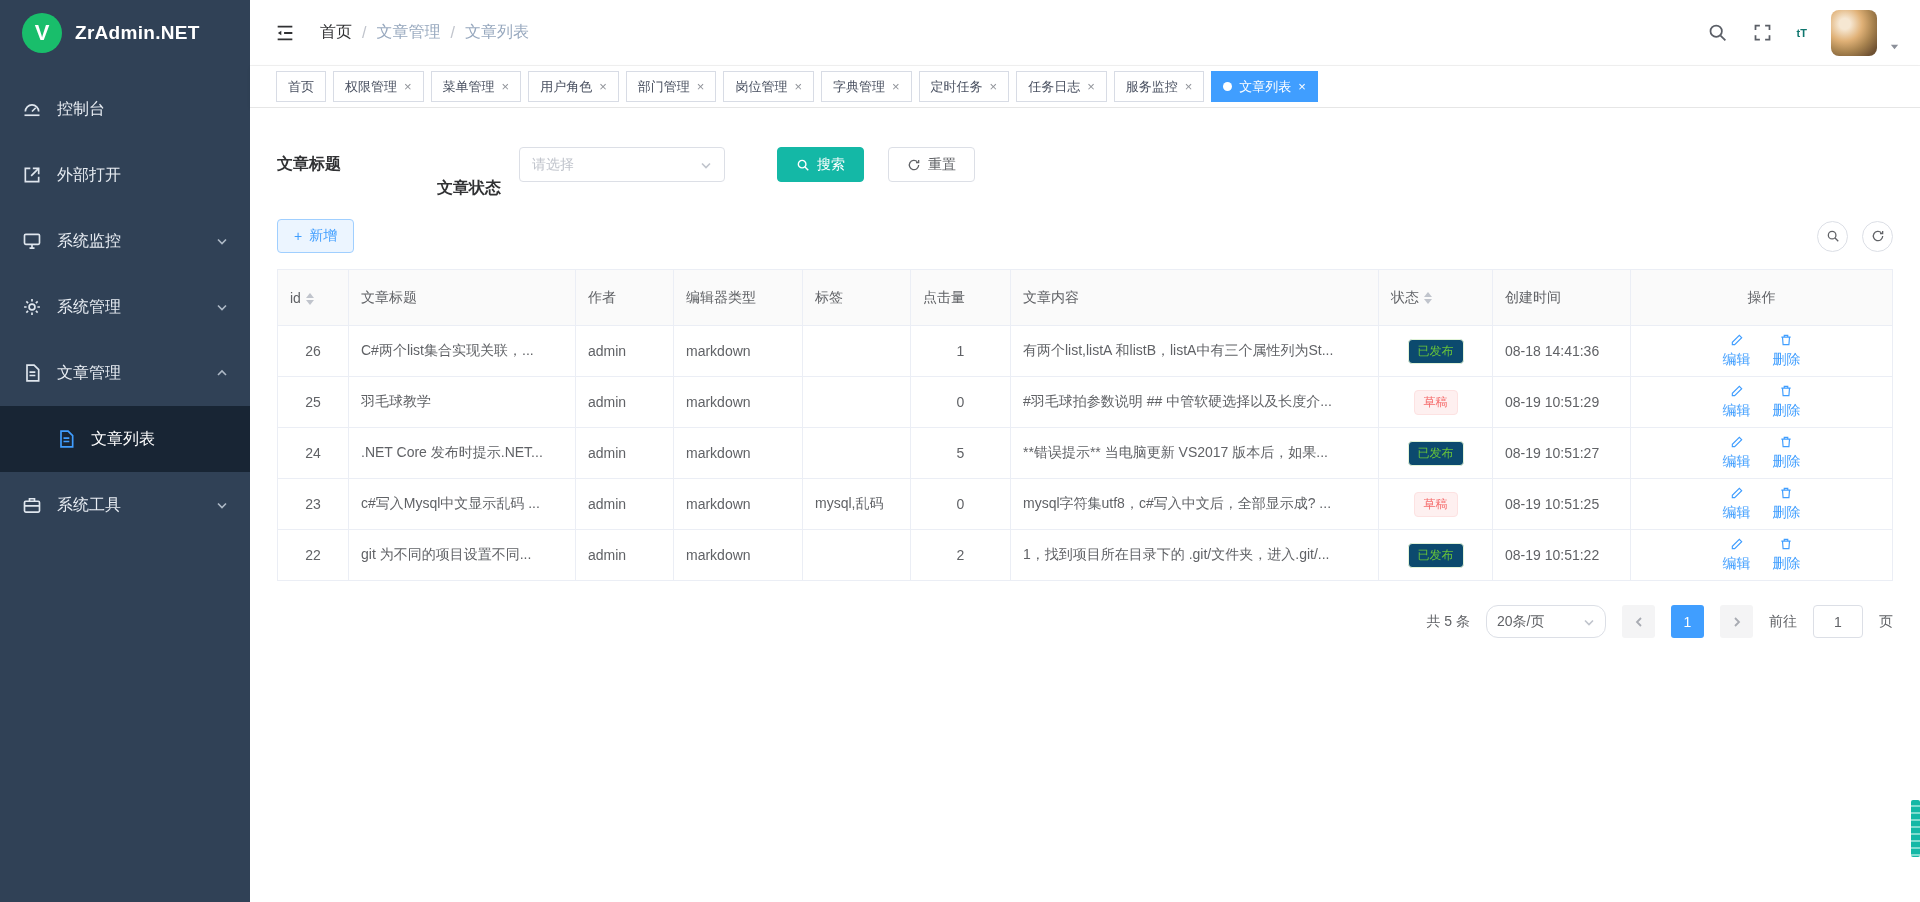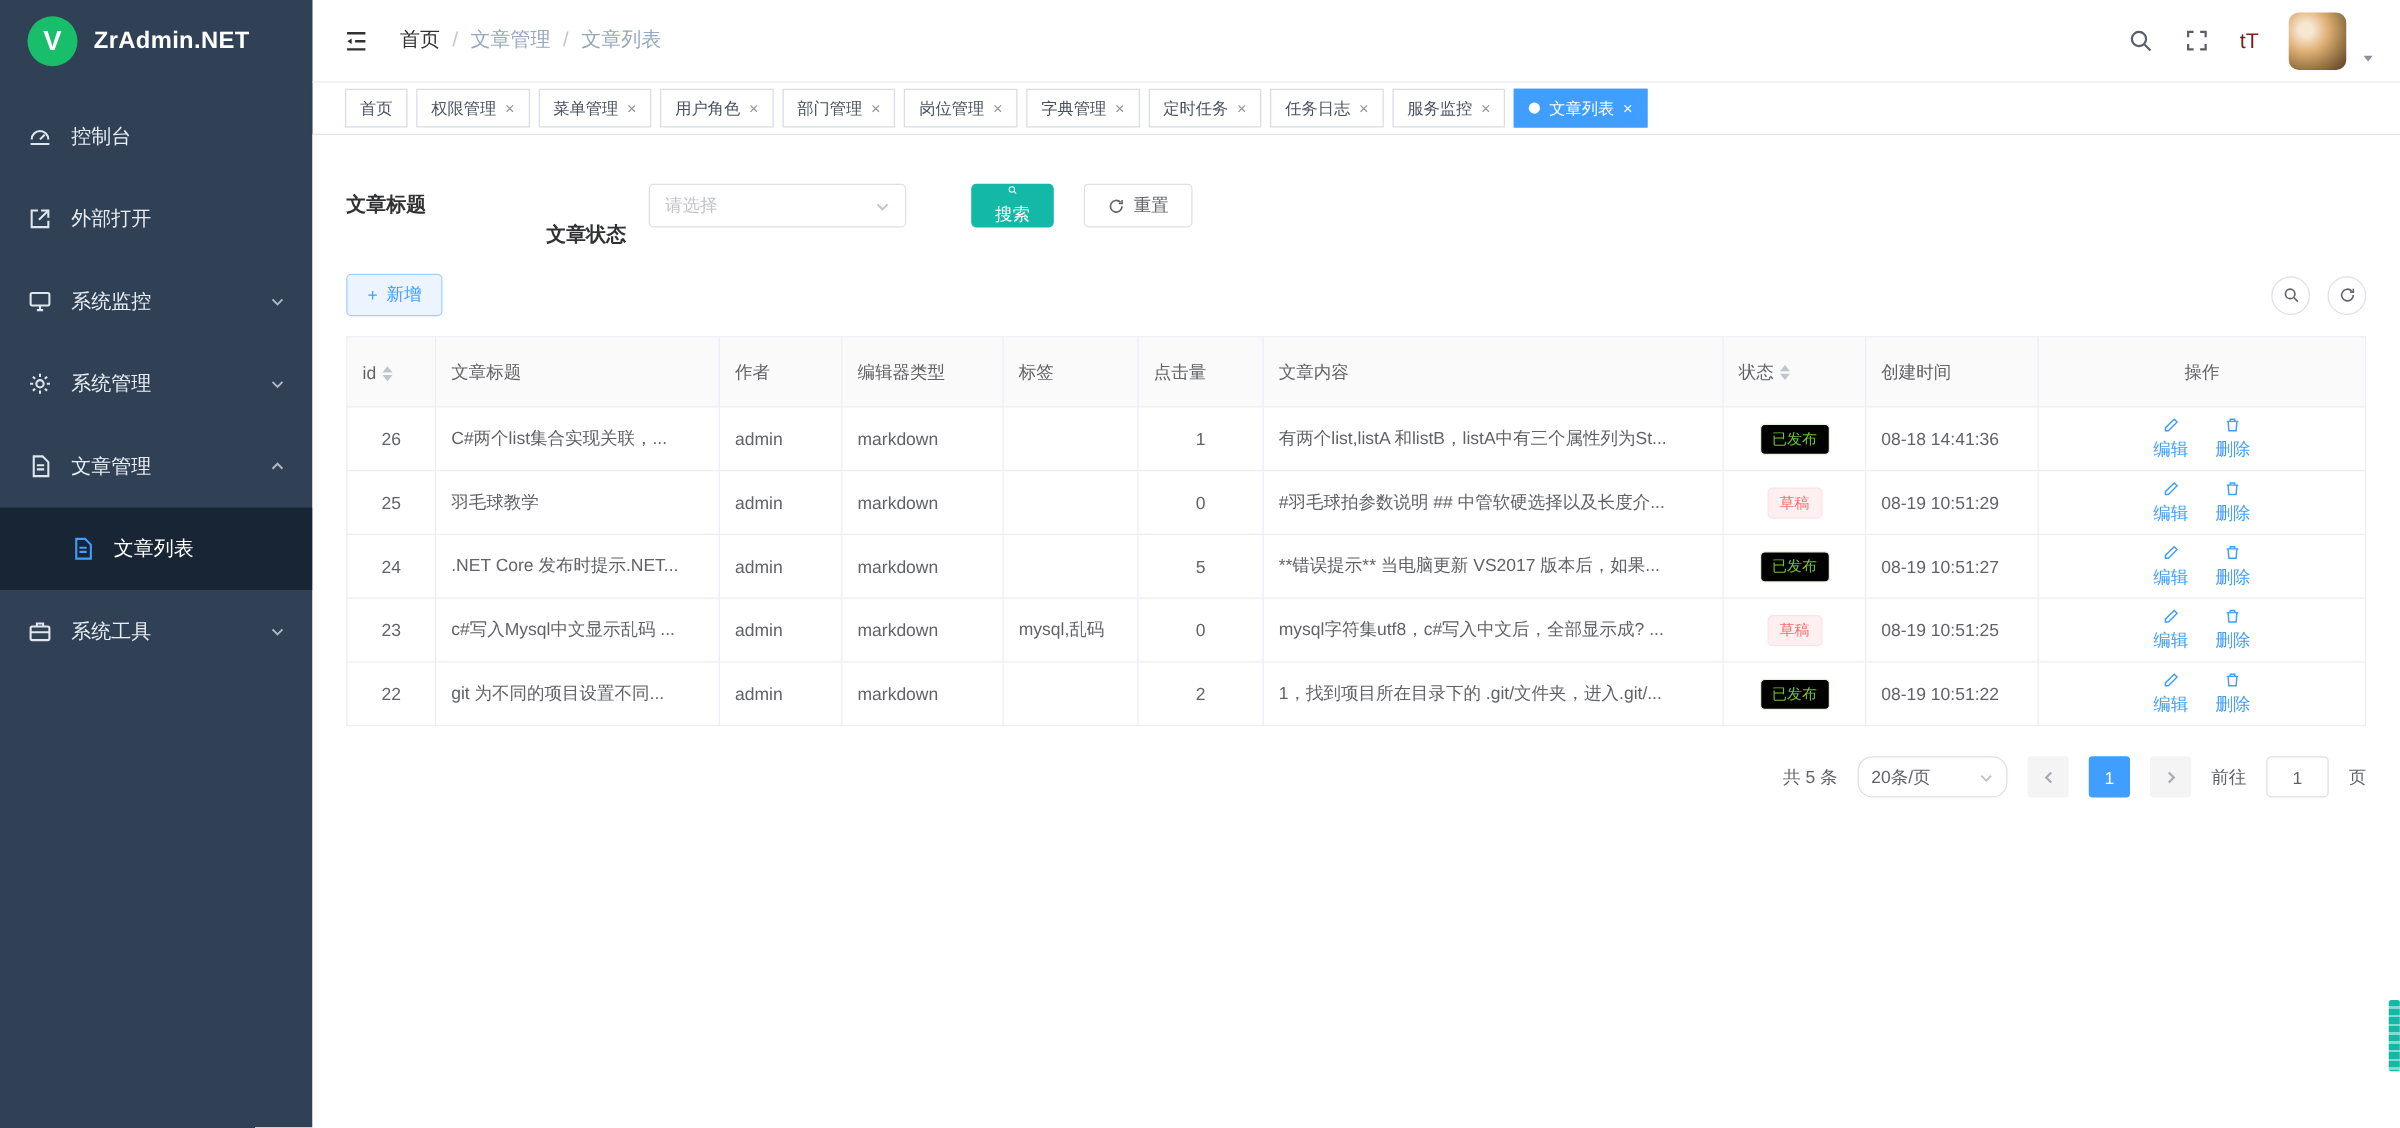--- a/index.html
+++ b/index.html
@@ -23,21 +23,21 @@
   
   .main { flex:1; display:flex; flex-direction:column; min-width:0; }
   .topbar { height:66px; display:flex; align-items:center; padding:0 20px 0 24px; border-bottom:1px solid #f1f1f1; }
   .fold-btn { display:inline-flex; color:#303133; cursor:pointer; }
   .breadcrumb { margin-left:24px; font-size:16px; display:flex; align-items:center; gap:10px; }
   .bc-item.first { color:#303133; font-weight:500; }
   .bc-item { color:#97a8be; }
   .bc-sep { color:#c0c4cc; }
   .top-actions { margin-left:auto; display:flex; align-items:center; gap:24px; }
   .top-icon { display:inline-flex; color:#5a5e66; cursor:pointer; }
-  .font-size-icon { font-size:17px; font-weight:normal; color:#7f1d1d; cursor:pointer; }
+  .font-size-icon { font-size:11px; font-weight:bold; color:#0f766e; cursor:pointer; }
   .avatar { width:46px; height:46px; border-radius:8px; cursor:pointer;
     background:radial-gradient(circle at 30% 30%, #f6e7d2 12%, #e0b177 38%, #a8834f 62%, #6e5132 88%); }
   .caret { display:inline-flex; color:#8b8f99; margin-left:-12px; align-self:flex-end; padding-bottom:4px; cursor:pointer; }
 
   
   .tabsbar { height:42px; display:flex; align-items:center; gap:7px; padding:0 26px; border-bottom:1px solid #e6e6e6; box-shadow:0 1px 3px rgba(0,21,41,.08); }
   .tab { height:31px; display:inline-flex; align-items:center; gap:7px; padding:0 11px; border:1px solid #d8dce5; background:#fff; color:#495060; font-size:13px; cursor:pointer; white-space:nowrap; }
   .tab .tclose { font-size:13px; color:#909399; line-height:1; }
   .tab.active { background:#409eff; border-color:#409eff; color:#fff; }
   .tab.active .tclose { color:#fff; }
@@ -47,39 +47,39 @@
   .content { flex:1; padding:22px 27px 0 27px; position:relative; background:#fff; }
   .filter-row { display:flex; align-items:center; margin-bottom:20px; }
   .filter-label { font-size:16px; font-weight:bold; color:#303133; margin-right:18px; }
   .text-input { width:216px; height:35px; border:1px solid #dcdfe6; border-radius:4px; padding:0 12px; font-size:14px; color:#606266; font-family:inherit; }
   .text-input::placeholder { color:#c0c4cc; }
   .status-label { margin-left:78px;margin-top:48px; }
   .select { width:206px; height:35px; border:1px solid #dcdfe6; border-radius:4px; padding:0 12px; display:flex; align-items:center; justify-content:space-between; cursor:pointer; }
   .select .ph { color:#c0c4cc; font-size:14px; }
   .select .chev { color:#c0c4cc; display:inline-flex; }
   .btn { height:35px; border-radius:4px; border:1px solid transparent; display:inline-flex; align-items:center; gap:7px; padding:0 18px; font-size:14px; cursor:pointer; font-family:inherit; }
-  .btn-search { background:#14b8a6; border-color:#14b8a6; color:#fff; margin-left:52px;flex-direction:column; }
+  .btn-search { background:#14b8a6; border-color:#14b8a6; color:#fff; margin-left:52px; }
   .btn-reset { background:#fff; border-color:#dcdfe6; color:#606266; margin-left:24px; }
   .btn-add { background:#ecf5ff; border-color:#a0cfff; color:#409eff; padding:0 16px; height:34px; }
   .toolbar { display:flex; align-items:center; margin-bottom:16px; }
   .tool-circles { margin-left:auto; display:flex; gap:14px; }
   .circle-btn { width:31px; height:31px; border-radius:50%; border:1px solid #dcdfe6; display:inline-flex; align-items:center; justify-content:center; color:#606266; cursor:pointer; background:#fff; }
 
   
   table { width:1616px; border-collapse:collapse; table-layout:fixed; font-size:14px; color:#606266; }
   th,td { border:1px solid #ebeef5; padding:0 12px; text-align:left; overflow:hidden; white-space:nowrap; text-overflow:ellipsis; }
   thead th { height:56px; background:#fafafa; font-weight:normal; color:#606266; }
   tbody td { height:51px; background:#fff; }
   .center { text-align:center; }
   .sort { display:inline-flex; flex-direction:column; gap:2px; margin-left:5px; vertical-align:middle; }
   .sort i { display:block; width:0; height:0; border-left:4px solid transparent; border-right:4px solid transparent; }
   .sort .up { border-bottom:5px solid #c0c4cc; }
   .sort .down { border-top:5px solid #c0c4cc; }
   .badge { display:inline-block; height:25px; line-height:23px; padding:0 9px; border-radius:4px; font-size:12px; border:1px solid; }
-  .badge.success { color:#67c23a; background:#000000; border-color:#e1f3d8; }
+  .badge.success { color:#67c23a; background:#0c4a6e; border-color:#e1f3d8; }
   .badge.danger { color:#f56c6c; background:#fef0f0; border-color:#fde2e2; }
   .op { color:#409eff; text-decoration:none; display:inline-flex; align-items:center; gap:4px; cursor:pointer; font-size:14px;flex-direction:column; }
   .op + .op { margin-left:18px; }
   .op svg { width:14px; height:14px; }
 
   
   .pagination { width:1616px; display:flex; align-items:center; justify-content:flex-end; gap:16px; margin-top:24px; font-size:14px; color:#606266; }
   .page-sizer { width:120px; height:33px; border:1px solid #dcdfe6; border-radius:12px; display:flex; align-items:center; justify-content:space-between; padding:0 10px; cursor:pointer; }
   .page-sizer .chev { color:#c0c4cc; display:inline-flex; }
   .pg-btn { width:33px; height:33px; border-radius:3px; background:#f4f4f5; display:inline-flex; align-items:center; justify-content:center; color:#a8abb2; cursor:pointer; }

